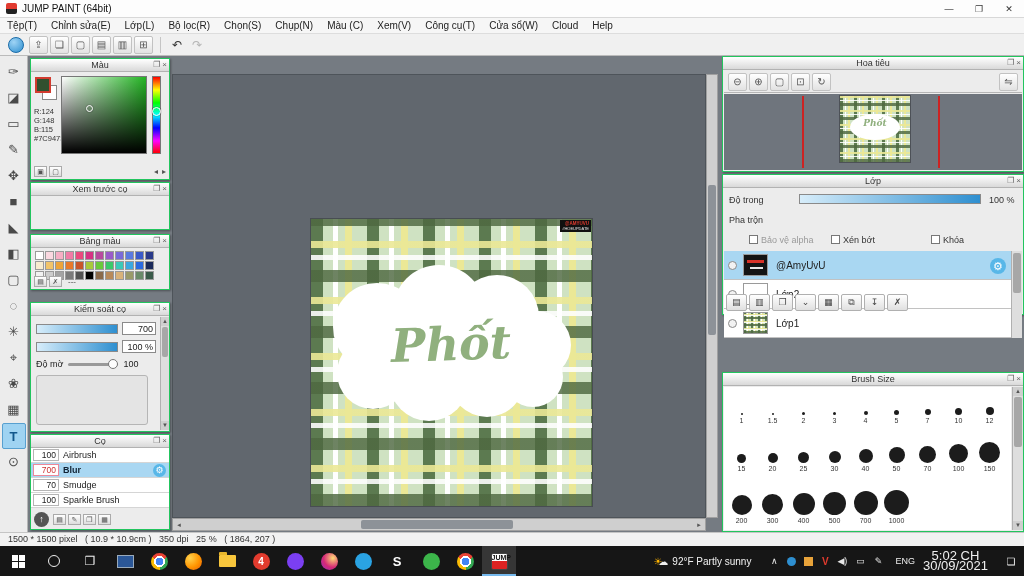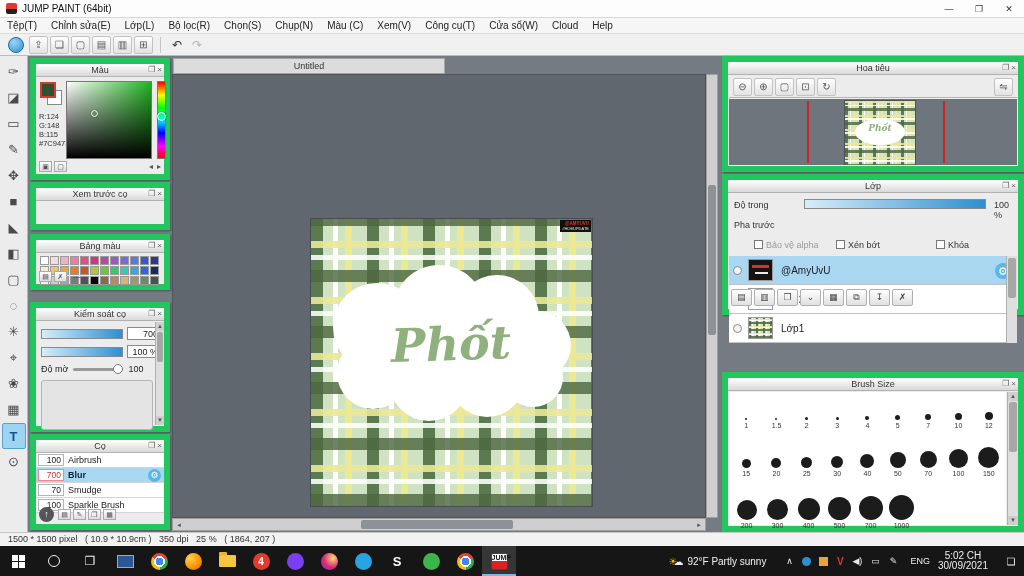--- a/index.html
+++ b/index.html
@@ -31,21 +31,21 @@
   .tb-undo { font-size:12px; color:#333; border:none; background:none; width:20px; text-align:center; }
   .tb-redo { font-size:12px; color:#b5b5b5; border:none; background:none; width:20px; text-align:center; }
 
   
   .leftstrip { position:absolute; left:0; top:56px; width:28px; height:476px; background:#ececec;
                border-right:1px solid #b5b5b5; display:flex; flex-direction:column; align-items:center; padding-top:3px; }
   .tool { width:24px; height:26px; text-align:center; line-height:26px; font-size:13px; color:#4a4a4a; border-radius:2px; }
   .tool.sel { background:#9fd3f2; border:1px solid #58a0d0; color:#13578c; font-weight:bold; }
 
   
-  .panel { position:absolute; background:#ececec; border:6px solid #22c55e; box-shadow:1px 1px 2px rgba(0,0,0,.35); }
+  .panel { position:absolute; background:#ececec; border:1px solid #22c55e; box-shadow:1px 1px 2px rgba(0,0,0,.35); }
   .phdr { height:13px; background:linear-gradient(#ffffff,#d9d9d9); border-bottom:1px solid #b2b2b2;
           font-size:9px; line-height:12px; text-align:center; color:#333; position:relative; }
   .phicons { position:absolute; right:2px; top:0; font-size:8px; color:#666; }
   .phicons span { margin-left:2px; }
 
   .vbox { background:#fff; border:1px solid #8a8a8a; font-size:9px; text-align:right; padding:0 2px;
           height:13px; line-height:12px; }
   .slider { height:10px; border:1px solid #8a8a8a; background:linear-gradient(90deg,#d7edfa,#2e8fd0); }
   .dd { background:#fff; border:1px solid #8a8a8a; height:14px; font-size:9px; line-height:13px; padding:0 4px; position:relative; }
   .dd .caret { position:absolute; right:3px; top:0; font-size:8px; color:#444; }
@@ -191,21 +191,21 @@
             font-size:7px; color:#111; text-align:center; line-height:8px; font-weight:bold; }
   .tk-right { margin-left:auto; display:flex; align-items:center; height:30px; }
   .weather { display:flex; align-items:center; font-size:10px; color:#f2f2f2; margin-right:14px; }
   .wsun { color:#ffb400; font-size:10px; }
   .wcloud { color:#eee; font-size:10px; margin-left:-4px; margin-right:4px; }
   .tray-ico { width:18px; text-align:center; font-size:9px; color:#e8e8e8; }
   .tray-dot { width:9px; height:9px; border-radius:50%; background:#2e8fd0; margin:0 4px; }
   .tray-sq { width:9px; height:9px; background:#e8a33a; margin:0 4px; }
   .vlc { color:#e23b2e; font-weight:bold; font-size:10px; width:16px; text-align:center; }
   .lang { font-size:9px; margin:0 8px; }
-  .clock { font-size:10px; line-height:10px; text-align:center; margin-right:10px; }
+  .clock { font-size:13px; line-height:10px; text-align:center; margin-right:10px; }
   .notif { width:26px; text-align:center; font-size:10px; color:#eee; }
 </style>
 </head>
 <body>
 
 <div id="screen">
 
   <div class="titlebar">
     <div class="app-ico"></div>
     <span class="titletext">JUMP PAINT (64bit)</span>
@@ -256,23 +256,20 @@
     <div class="tool">▢</div>
     <div class="tool">◌</div>
     <div class="tool">✳</div>
     <div class="tool">⌖</div>
     <div class="tool">❀</div>
     <div class="tool">▦</div>
     <div class="tool sel">T</div>
     <div class="tool">⊙</div>
   </div>
 
-  <div class="tabbar">
-    <div class="tab">Untitled</div>
-  </div>
   <div class="canvasbg">
     <div class="artwork plaid-lg">
       <div class="wm">
         <span class="l1">@AMYUVU</span>
         <span class="l2">#HOEUPDATE</span>
       </div>
       <div class="cloud">
         <svg width="244" height="160" viewBox="0 0 244 160">
           <g fill="#ffffff">
             <circle cx="48" cy="62" r="44"></circle>
@@ -466,21 +463,21 @@
   </div>
 
   <div class="panel" style="left:722px; top:174px; width:302px; height:141px;">
     <div class="phdr">
       <span>Lớp</span>
       <span class="phicons"><span>❐</span><span>×</span></span>
     </div>
     <div class="abs lp-label" style="left:6px; top:20px;">Độ trong</div>
     <div class="abs slider" style="left:76px; top:19px; width:182px;"></div>
     <div class="abs lp-label" style="left:266px; top:20px;">100 %</div>
-    <div class="abs lp-label" style="left:6px; top:40px;">Pha trước</div>
+    <div class="abs lp-label" style="left:6px; top:40px;">Pha trộn</div>
     <div class="abs lp-label" style="left:6px; top:60px; color:#9a9a9a;padding-left:20px;"><span class="cb"></span><span>Bảo vệ alpha</span></div>
     <div class="abs lp-label" style="left:108px; top:60px;"><span class="cb"></span><span>Xén bớt</span></div>
     <div class="abs lp-label" style="left:208px; top:60px;"><span class="cb"></span><span>Khóa</span></div>
 
     <div class="abs" style="left:1px; top:76px; width:288px;">
       <div class="layerrow sel">
         <div class="eyedot"></div>
         <div class="lthumb wm-thumb">
             <div class="r1"></div>
             <div class="r2"></div>

